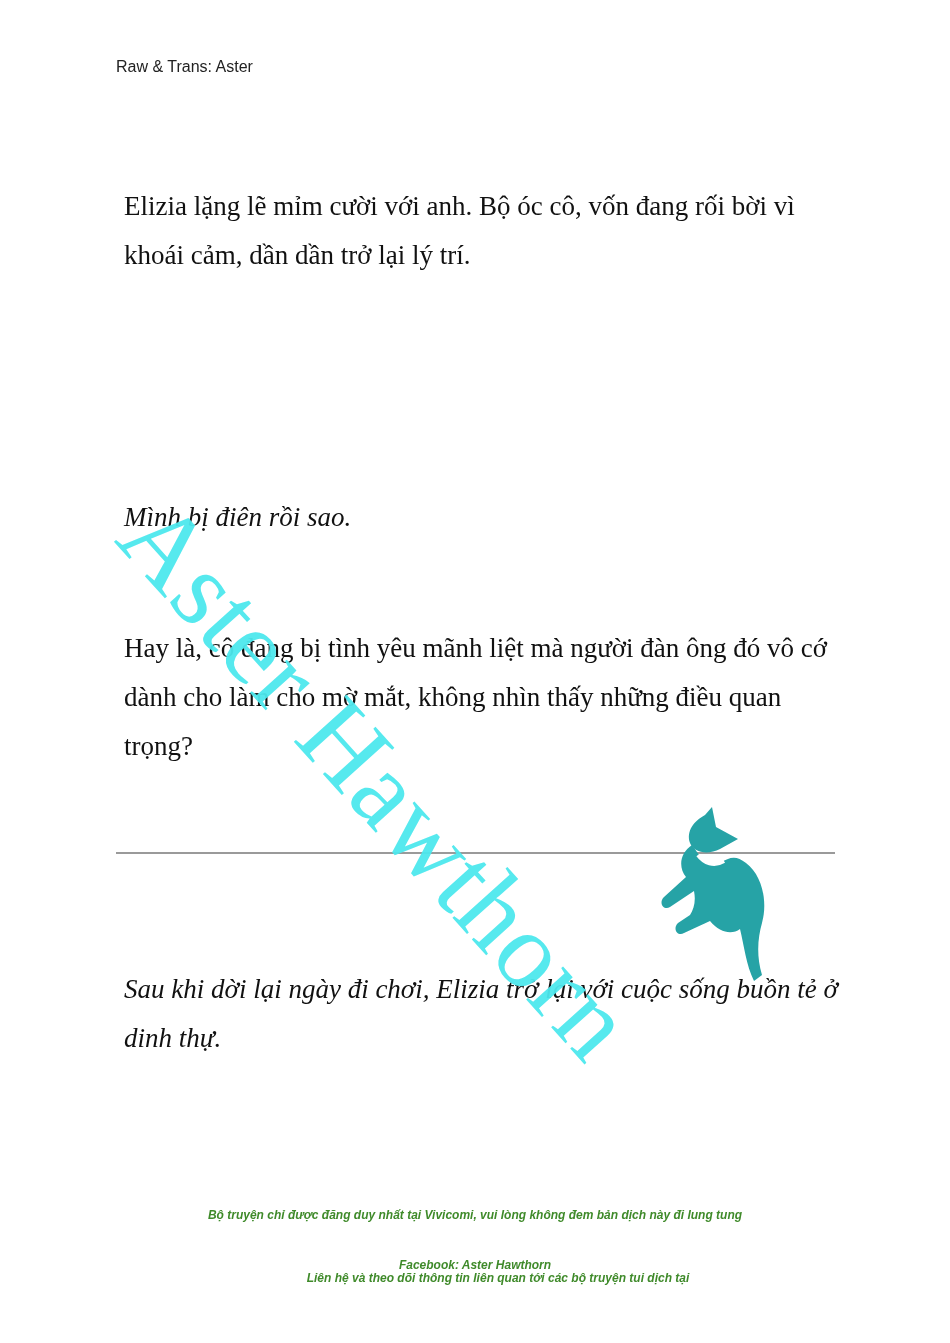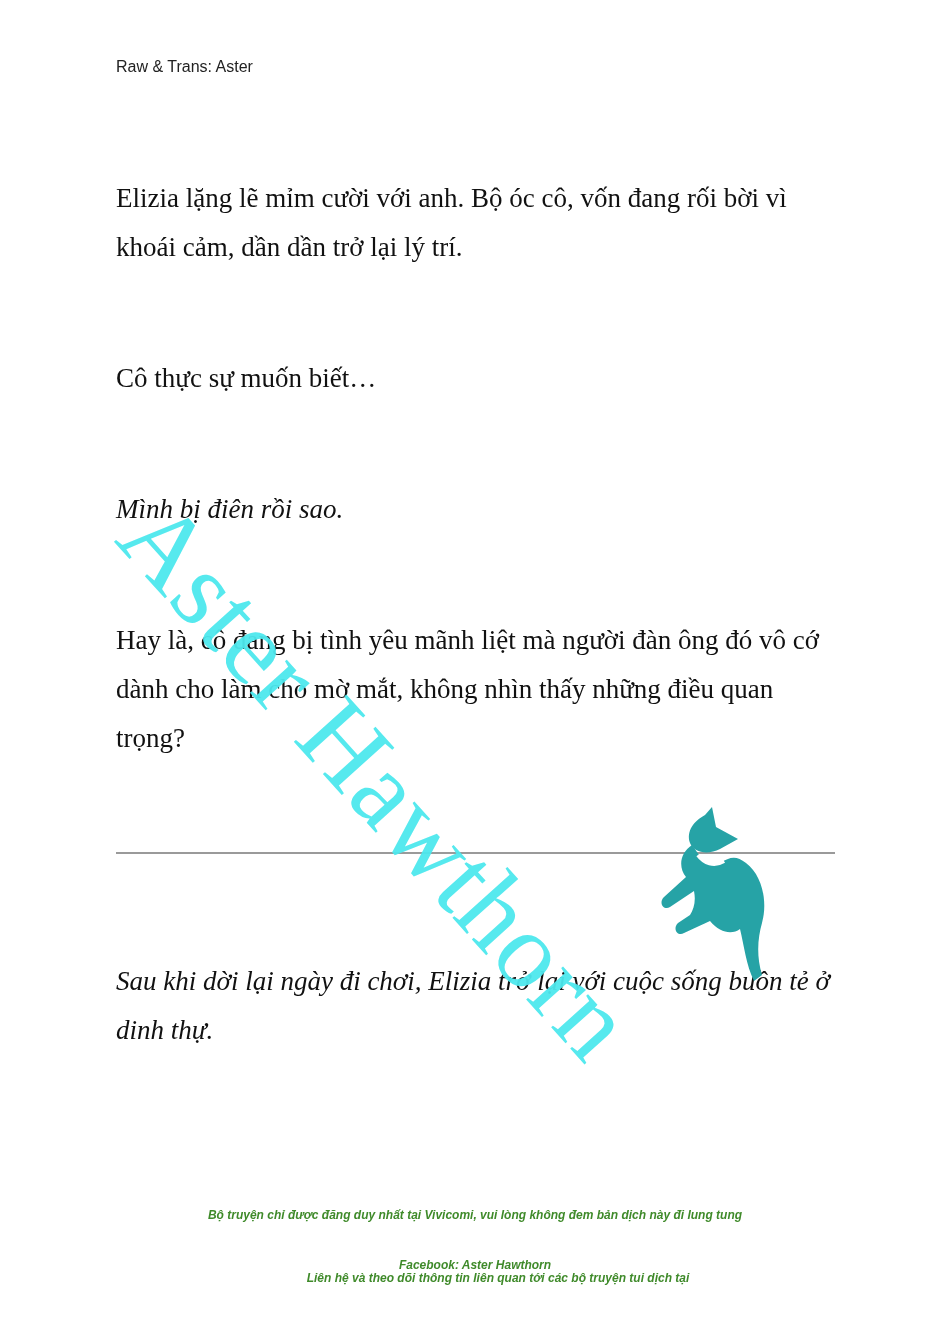--- a/index.html
+++ b/index.html
@@ -5,21 +5,21 @@
   html, body { margin: 0; padding: 0; background: #ffffff; }
   body { width: 950px; height: 1343px; position: relative; overflow: hidden; }
   .page { position: absolute; left: 0; top: 0; width: 950px; height: 1065px; background: #fff; }
   .header {
     position: absolute; left: 116px; top: 58px;
     font-family: "Liberation Sans", sans-serif; font-size: 16px; color: #222;
   }
   .para {
     position: absolute; left: 116px; width: 730px;
     font-family: "Liberation Serif", serif; font-size: 27px; color: #111;
-    line-height: 49px; margin: 0;
+    line-height: 49px; margin: 8px;
   }
   .para.italic { font-style: italic; }
   .divider {
     position: absolute; left: 116px; top: 852px; width: 719px; height: 0;
     border-top: 2px solid #9a9a9a;
   }
   .watermark {
     position: absolute; left: 140px; top: 455px;
     font-family: "Liberation Serif", serif; font-size: 108px; color: #4de8ee;
     transform: rotate(48deg); transform-origin: left center;
@@ -37,21 +37,20 @@
     color: #9fb0dc; letter-spacing: -1px; margin-top: 48px;
   }
 </style>
 </head>
 <body>
 
 <div class="page">
   <div class="header">Raw &amp; Trans: Aster</div>
 
   <p class="para" style="top:174px;">Elizia lặng lẽ mỉm cười với anh. Bộ óc cô, vốn đang rối bời vì khoái cảm, dần dần trở lại lý trí.</p>
-  <p class="para" style="top:354px;">Cô thực sự muốn biết…</p>
   <p class="para" style="top:616px;">Hay là, cô đang bị tình yêu mãnh liệt mà người đàn ông đó vô cớ dành cho làm cho mờ mắt, không nhìn thấy những điều quan trọng?</p>
   <p class="para italic" style="top:485px;">Mình bị điên rồi sao.</p>
 
   <div class="divider"></div>
 
   <p class="para" style="top:957px;font-style:italic;">Sau khi dời lại ngày đi chơi, Elizia trở lại với cuộc sống buồn tẻ ở dinh thự.</p>
 
   <div class="watermark">Aster Hawthorn</div>
 
   <svg class="cat" viewBox="0 0 140 180">

